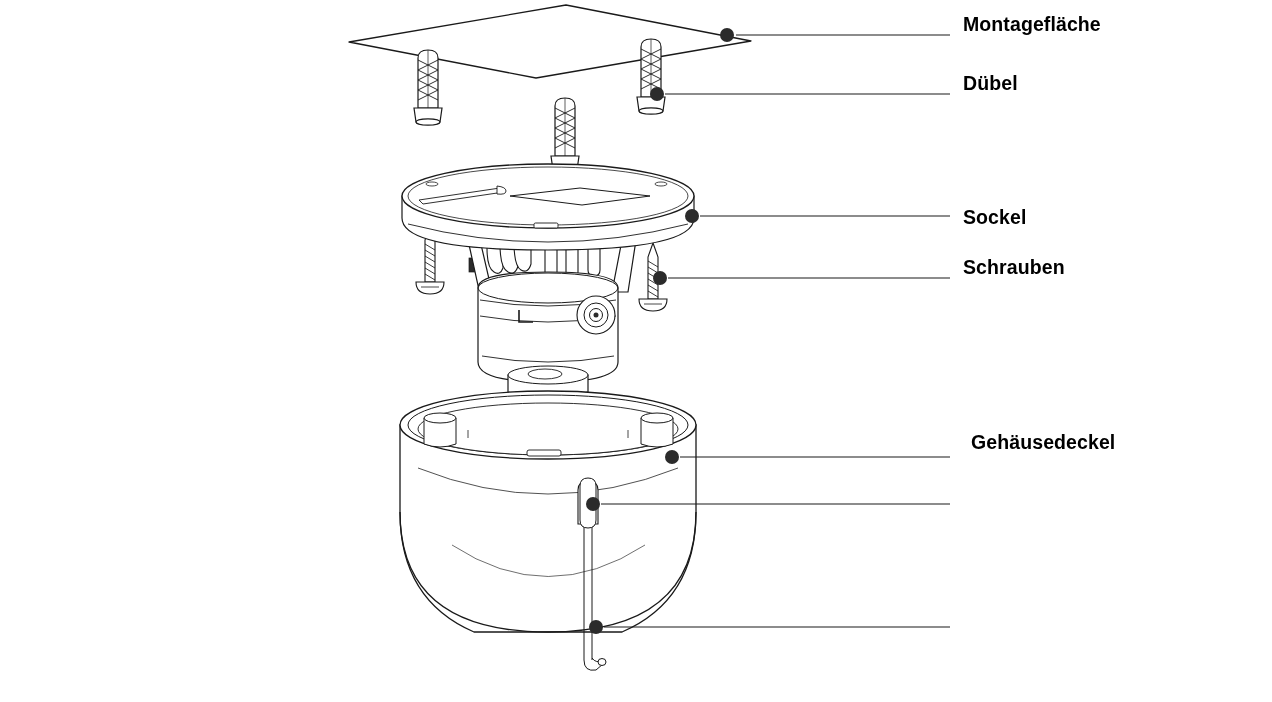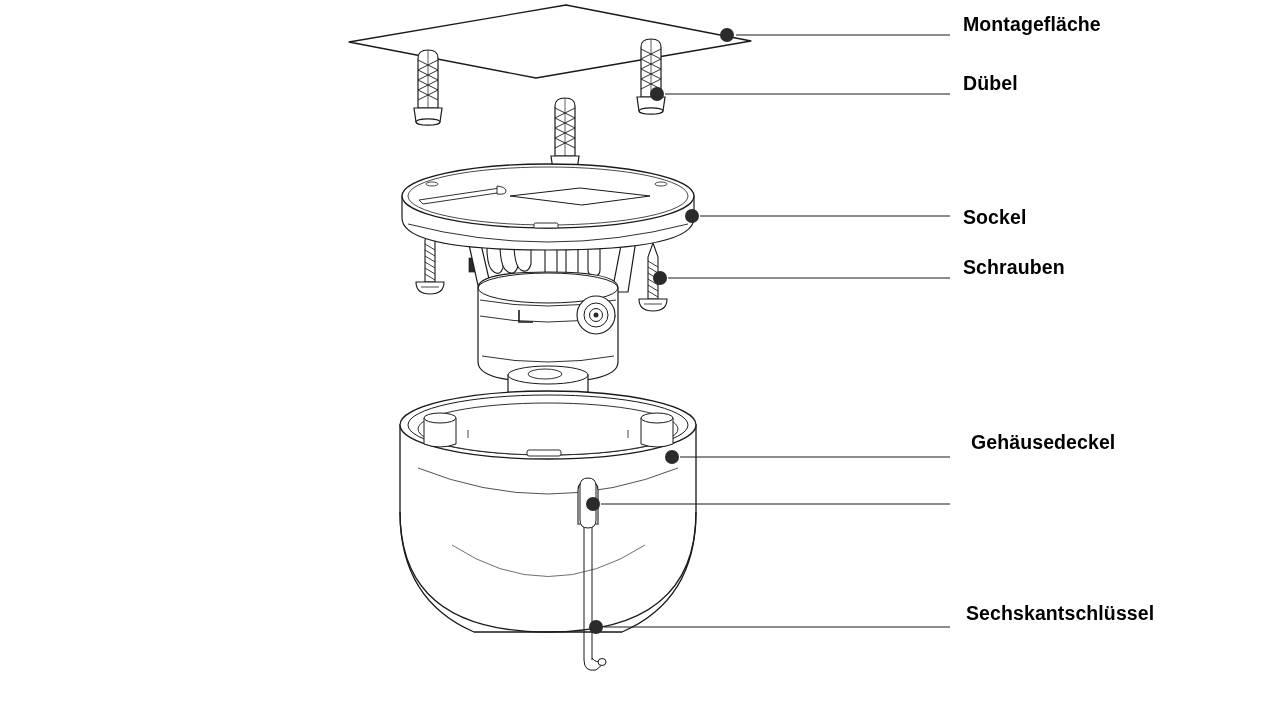--- a/index.html
+++ b/index.html
@@ -218,15 +218,14 @@
       <circle cx="593" cy="504" r="7"></circle>
       <circle cx="596" cy="627" r="7"></circle>
     </g>
   </svg>
 
   <div class="label-text" style="left:963px; top:13px;">Montagefläche</div>
   <div class="label-text" style="left:963px; top:72px;">Dübel</div>
   <div class="label-text" style="left:963px; top:194px;margin-top:12px;">Sockel</div>
   <div class="label-text" style="left:963px; top:256px;">Schrauben</div>
   <div class="label-text" style="left:963px; top:431px;margin-left:8px;">Gehäusedeckel</div>
-  <div class="label-text" style="left:966px; top:602px;">Sechskantschlüssel</div>
 
 </div>
 
 </body></html>

